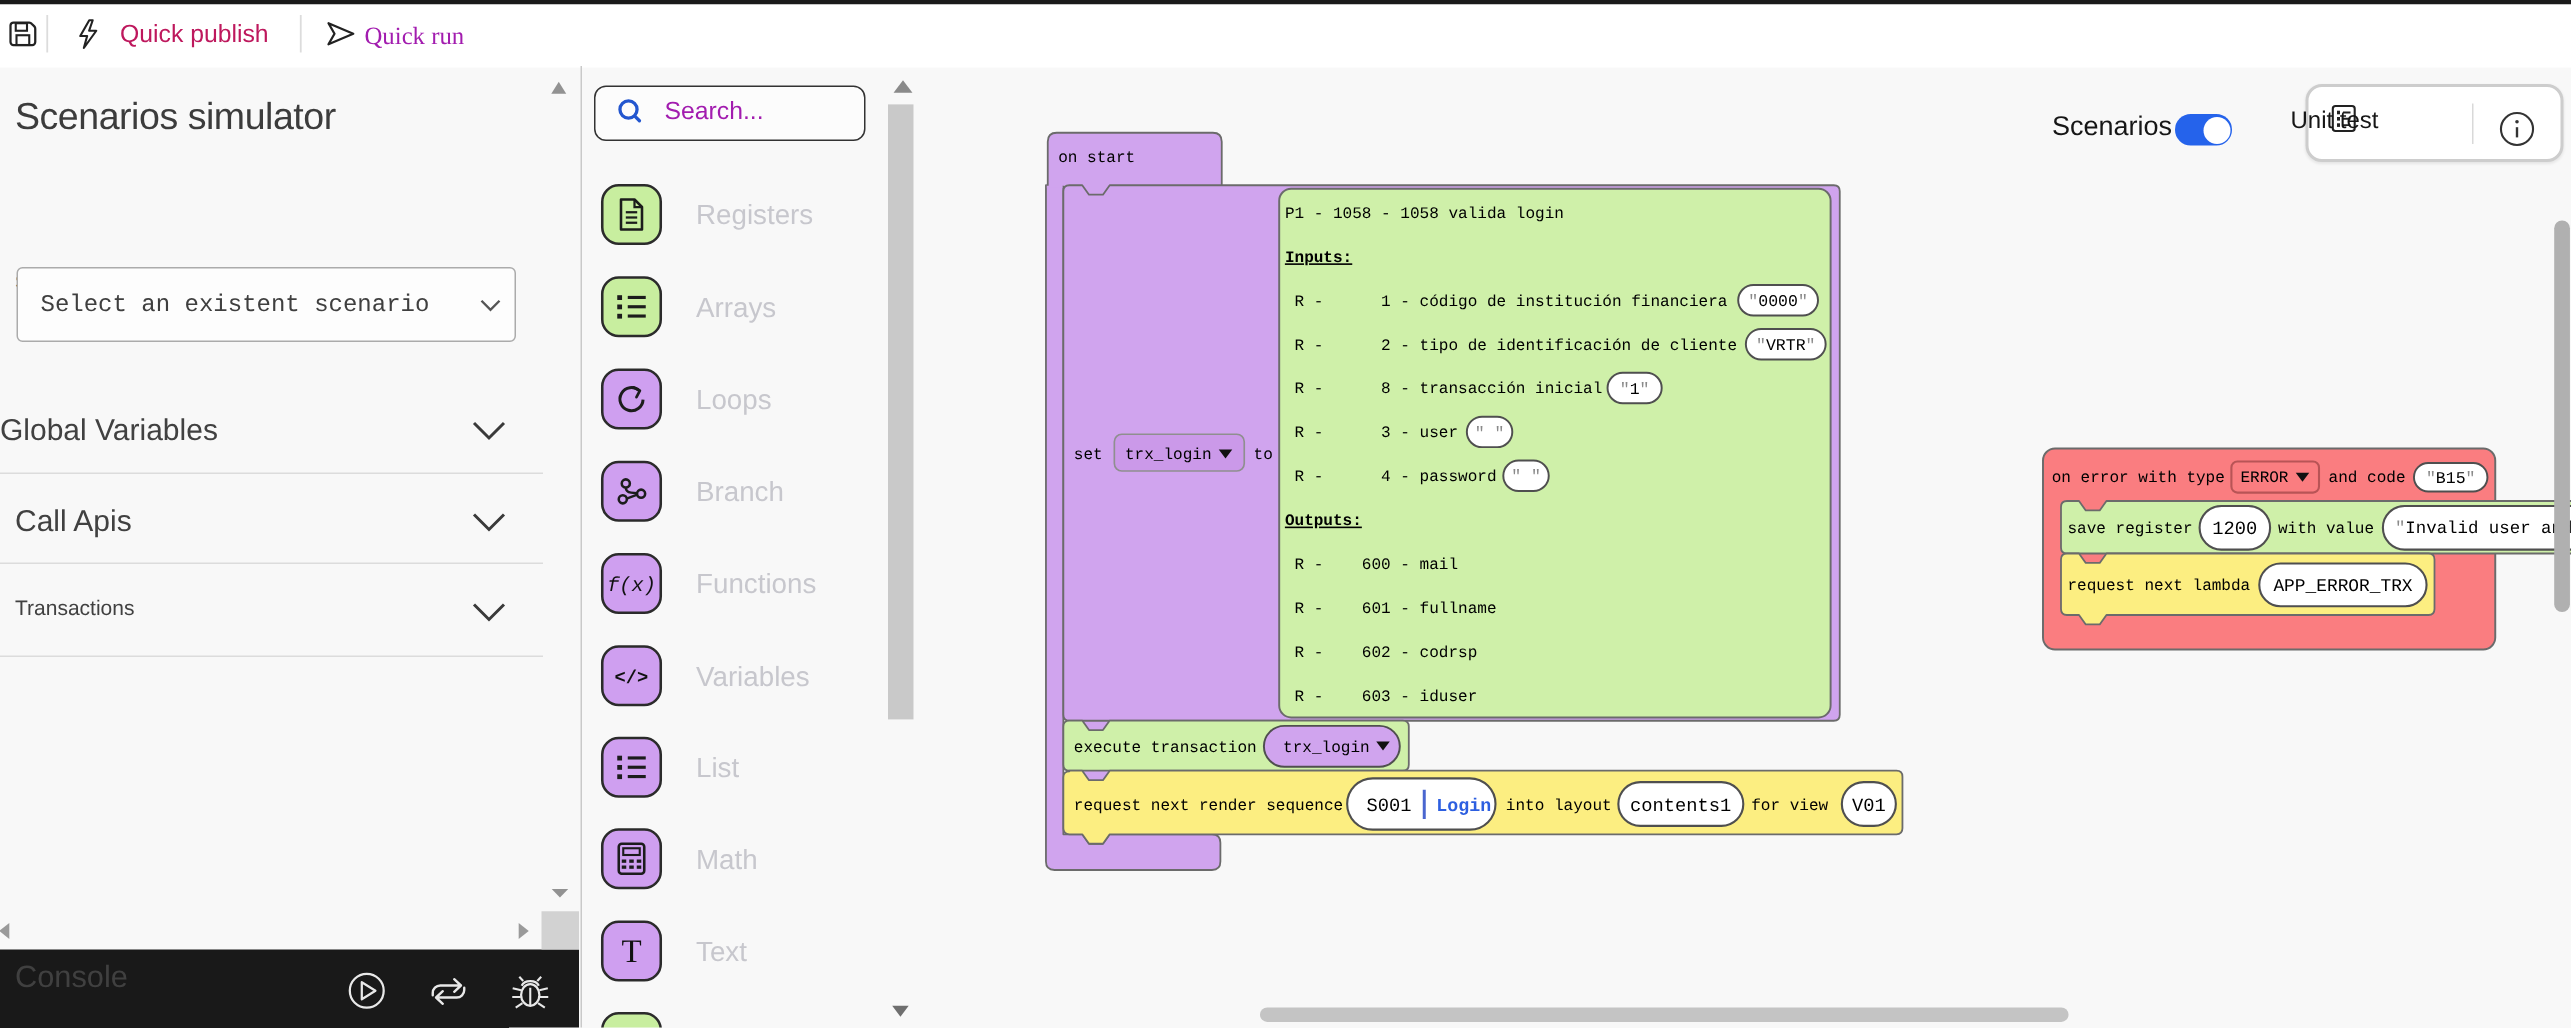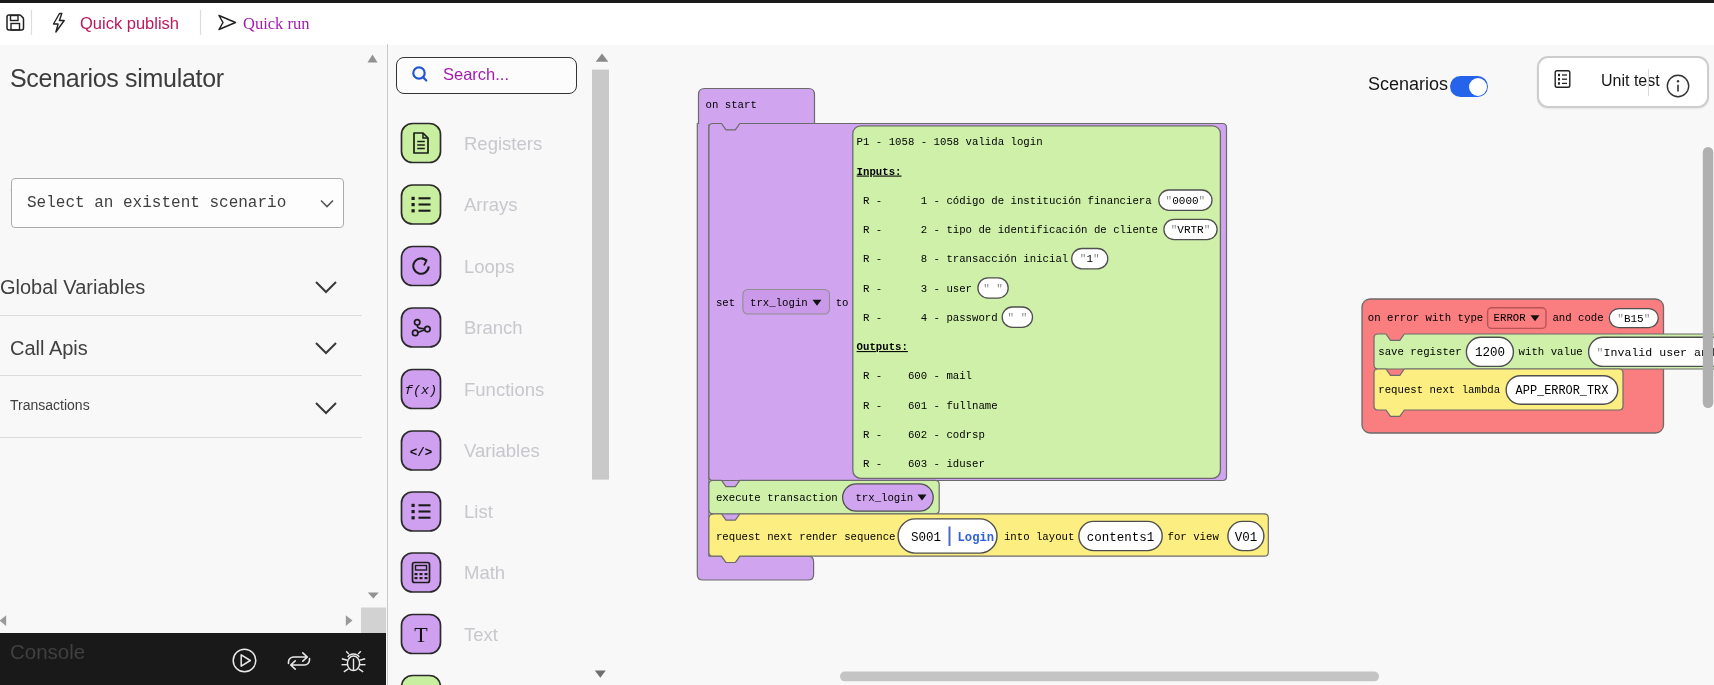--- a/index.html
+++ b/index.html
@@ -222,19 +222,19 @@
 <div class="abs" style="left:1537px;top:56px;width:168px;height:48px;background:#ffffff;border:2.5px solid #cdcdcd;border-radius:11px;box-shadow:0 1px 2px rgba(0,0,0,0.08);"></div>
 <svg class="abs" style="left:1553px;top:69px;" width="20" height="20" viewBox="0 0 20 20">
   <rect x="2.2" y="1.7" width="14.6" height="16.6" rx="1.8" fill="none" stroke="#222" stroke-width="1.4"></rect>
   <rect x="5" y="4.8" width="2" height="2.4" fill="#222"></rect>
   <line x1="9" y1="6" x2="14" y2="6" stroke="#222" stroke-width="1.3"></line>
   <rect x="5" y="9" width="2" height="2.4" fill="#222"></rect>
   <line x1="9" y1="10.2" x2="14" y2="10.2" stroke="#222" stroke-width="1.3"></line>
   <rect x="5" y="13.2" width="2" height="2.4" fill="#222"></rect>
   <line x1="9" y1="14.4" x2="14" y2="14.4" stroke="#222" stroke-width="1.3"></line>
 </svg>
-<div class="abs" style="left:1601px;top:72px;font-size:16px;color:#161616;">Unit test</div>
+<div class="abs" style="left:1527px;top:72px;font-size:16px;color:#161616;">Unit test</div>
 <div class="abs" style="left:1648px;top:69px;width:1px;height:27px;background:#d9d9d9;"></div>
 <svg class="abs" style="left:1666px;top:74px;" width="24" height="24" viewBox="0 0 24 24">
   <circle cx="12" cy="12" r="10.7" fill="none" stroke="#333" stroke-width="1.4"></circle>
   <line x1="12" y1="10.8" x2="12" y2="17.6" stroke="#333" stroke-width="1.6"></line>
   <circle cx="12" cy="7.2" r="1.2" fill="#333"></circle>
 </svg>
 
 </body></html>

